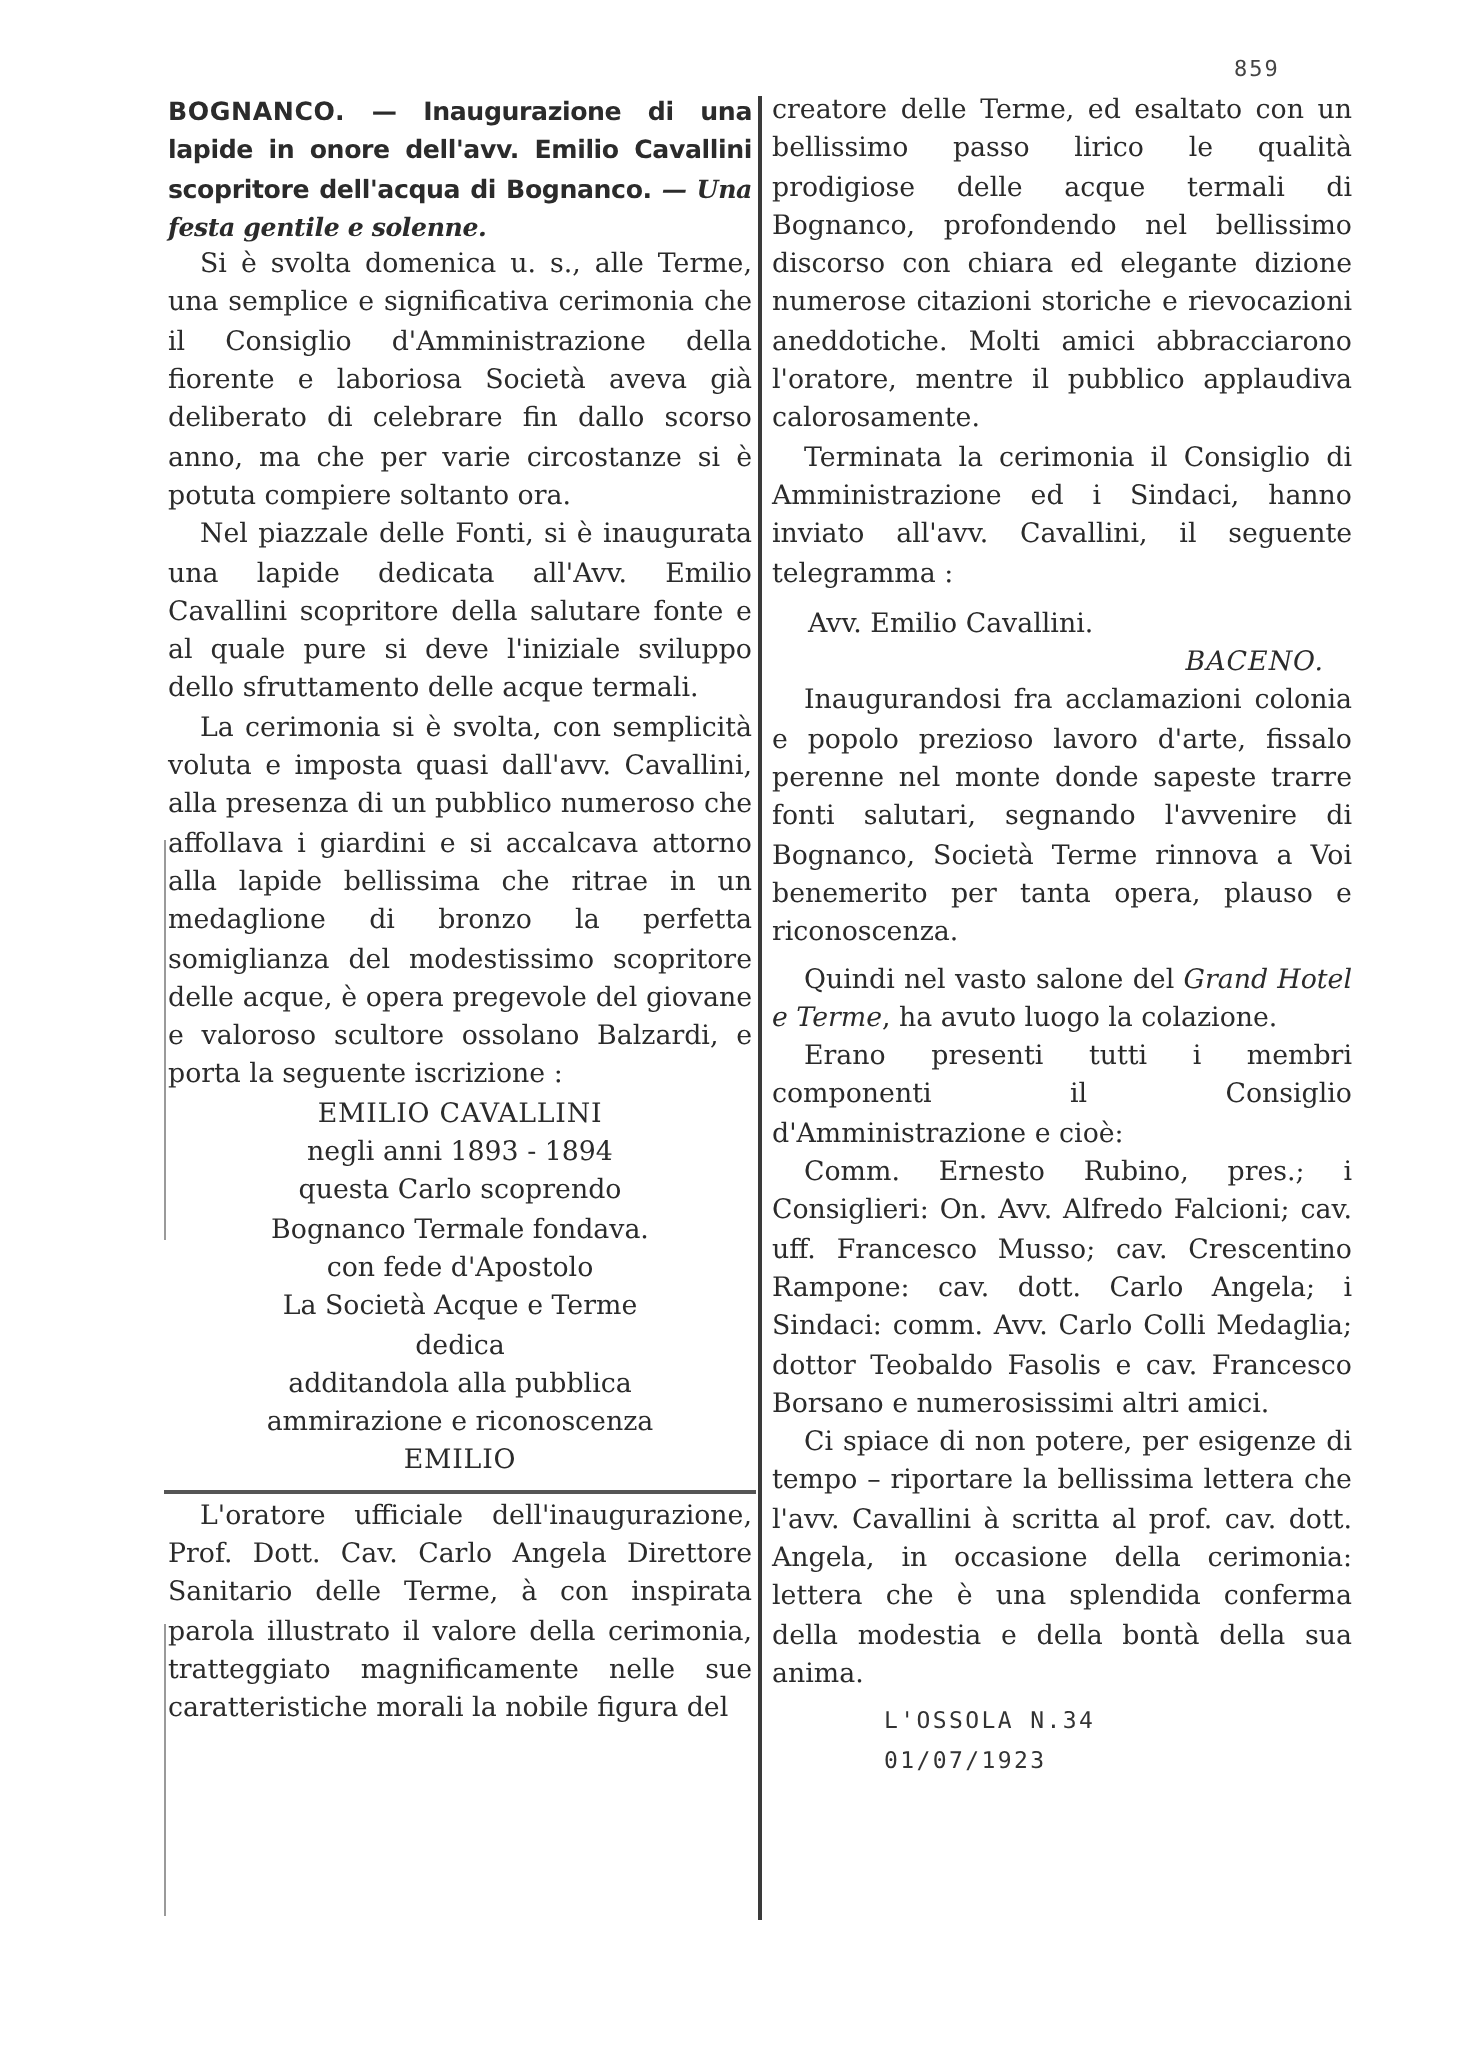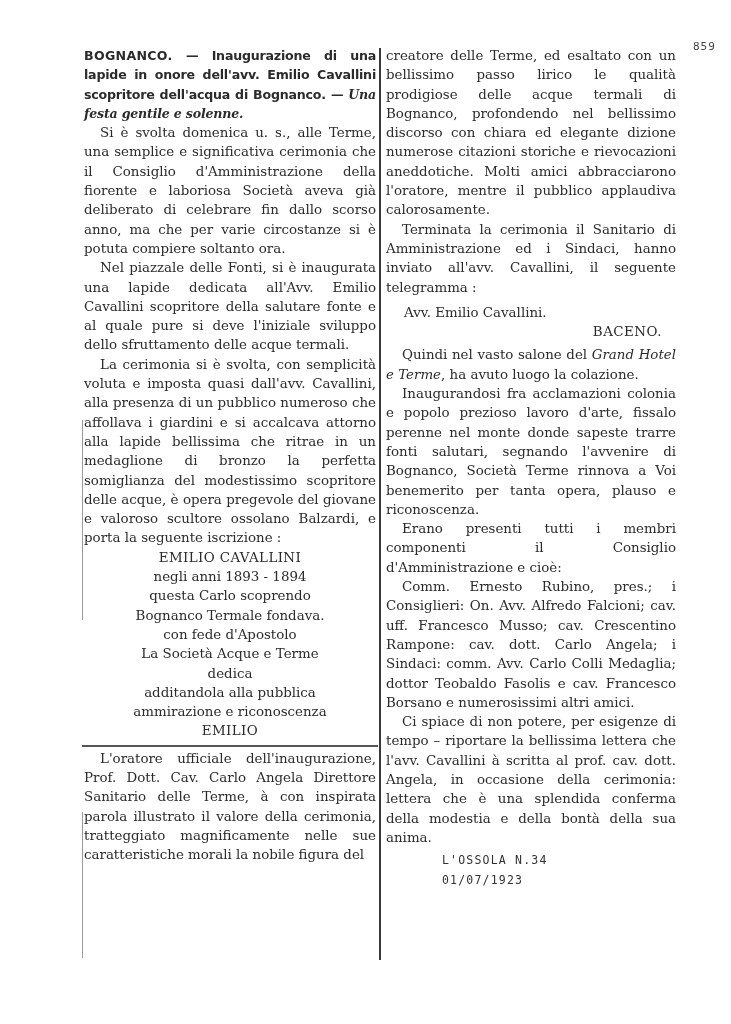--- a/index.html
+++ b/index.html
@@ -2,23 +2,23 @@
 <html><head>
   <meta charset="utf-8">
   <style>
     html, body { margin: 0; padding: 0; background: #ffffff; }
     body {
       width: 731px; height: 1024px; position: relative; overflow: hidden;
       font-family: "DejaVu Serif", "Liberation Serif", serif;
       color: #2b2b2b;
     }
     .page-number {
-      position: absolute; left: 693px; top: 28px;
+      position: absolute; left: 617px; top: 28px;
       font-family: "DejaVu Sans Mono", "Liberation Mono", monospace;
-      font-size: 11px; color: #444; letter-spacing: 1px; margin-top: 12px;
+      font-size: 11px; color: #444; letter-spacing: 1px;
     }
     .column {
       position: absolute; top: 46px; width: 292px;
       font-size: 13.4px; line-height: 19.3px;
       text-align: justify;
     }
     .col-left { left: 84px; }
     .col-right { left: 386px; width: 290px; }
     .divider {
       position: absolute; left: 379px; top: 48px; width: 2px; height: 912px;
@@ -37,21 +37,21 @@
     .headline .place { letter-spacing: 0.3px; }
     .subhead { font-style: italic; font-weight: bold; font-family: "DejaVu Serif", "Liberation Serif", serif; }
     .inscription {
       text-align: center; line-height: 19.3px; font-size: 13.4px;
     }
     .inscription .name { letter-spacing: 0.4px; }
     .hrule {
       height: 2px; background: #555; margin: 4px -2px 2px -2px;
     }
     .telegram-addr { padding-left: 18px; }
-    .telegram-place { text-align: right; padding-right: 14px; letter-spacing: 0.5px; }
+    .telegram-place { text-align: right; padding-right: 14px; letter-spacing: 0.5px; font-style: italic; }
     .source {
       font-family: "DejaVu Sans Mono", "Liberation Mono", monospace;
       font-size: 11.5px; line-height: 20px; color: #333;
       padding-left: 56px; letter-spacing: 1.2px; margin-top: 3px;
     }
     i { font-style: italic; }
   </style>
 </head>
 <body>
 
@@ -83,27 +83,27 @@
     <div class="name">EMILIO</div>
   </div>
 
   <div class="hrule"></div>
 
   <p class="indent">L'oratore ufficiale dell'inaugurazione, Prof. Dott. Cav. Carlo Angela Direttore Sanitario delle Terme, à con inspirata parola illustrato il valore della cerimonia, tratteggiato magnificamente nelle sue caratteristiche morali la nobile figura del</p>
 </div>
 
 <div class="column col-right">
   <p>creatore delle Terme, ed esaltato con un bellissimo passo lirico le qualità prodigiose delle acque termali di Bognanco, profondendo nel bellissimo discorso con chiara ed elegante dizione numerose citazioni storiche e rievocazioni aneddotiche. Molti amici abbracciarono l'oratore, mentre il pubblico applaudiva calorosamente.</p>
-  <p class="indent">Terminata la cerimonia il Sanitario di Amministrazione ed i Sindaci, hanno inviato all'avv. Cavallini, il seguente telegramma :</p>
+  <p class="indent">Terminata la cerimonia il Consiglio di Amministrazione ed i Sindaci, hanno inviato all'avv. Cavallini, il seguente telegramma :</p>
   <p class="telegram-addr" style="margin-top:6px;">Avv. Emilio Cavallini.</p>
   <p class="telegram-place">BACENO.</p>
+  <p class="indent">Inaugurandosi fra acclamazioni colonia e popolo prezioso lavoro d'arte, fissalo perenne nel monte donde sapeste trarre fonti salutari, segnando l'avvenire di Bognanco, Società Terme rinnova a Voi benemerito per tanta opera, plauso e riconoscenza.</p>
   <p class="indent" style="margin-top:4px;">
     <span>Quindi nel vasto salone del </span><i>Grand Hotel e Terme</i><span>, ha avuto luogo la colazione.</span>
   </p>
-  <p class="indent">Inaugurandosi fra acclamazioni colonia e popolo prezioso lavoro d'arte, fissalo perenne nel monte donde sapeste trarre fonti salutari, segnando l'avvenire di Bognanco, Società Terme rinnova a Voi benemerito per tanta opera, plauso e riconoscenza.</p>
   <p class="indent">Erano presenti tutti i membri componenti il Consiglio d'Amministrazione e cioè:</p>
   <p class="indent">Comm. Ernesto Rubino, pres.; i Consiglieri: On. Avv. Alfredo Falcioni; cav. uff. Francesco Musso; cav. Crescentino Rampone: cav. dott. Carlo Angela; i Sindaci: comm. Avv. Carlo Colli Medaglia; dottor Teobaldo Fasolis e cav. Francesco Borsano e numerosissimi altri amici.</p>
   <p class="indent">Ci spiace di non potere, per esigenze di tempo – riportare la bellissima lettera che l'avv. Cavallini à scritta al prof. cav. dott. Angela, in occasione della cerimonia: lettera che è una splendida conferma della modestia e della bontà della sua anima.</p>
 
   <div class="source">
     <div>L'OSSOLA N.34</div>
     <div>01/07/1923</div>
   </div>
 </div>
 

